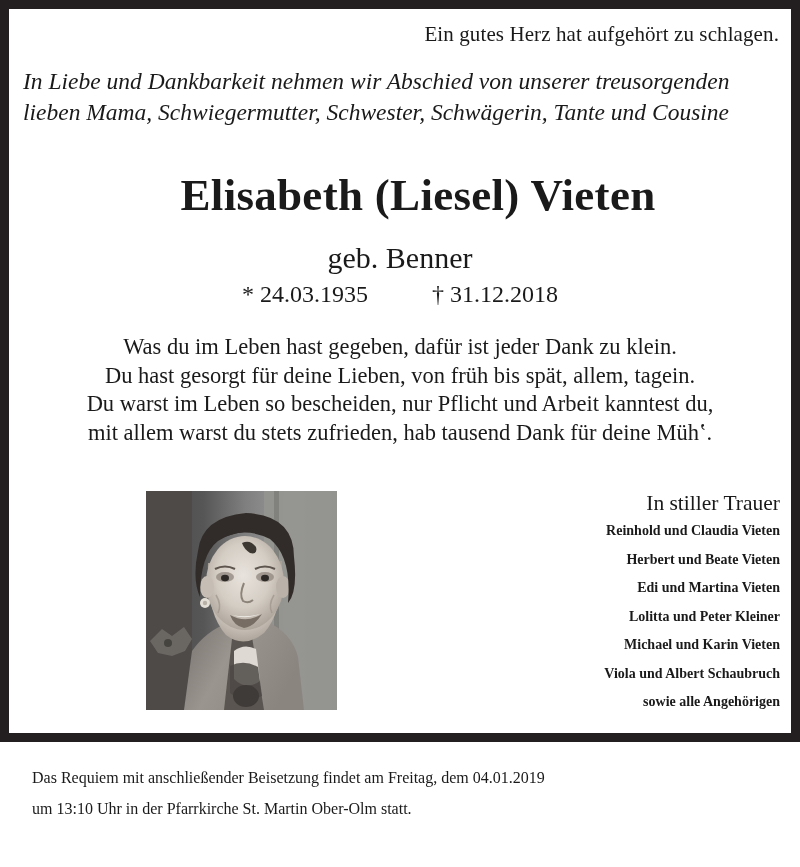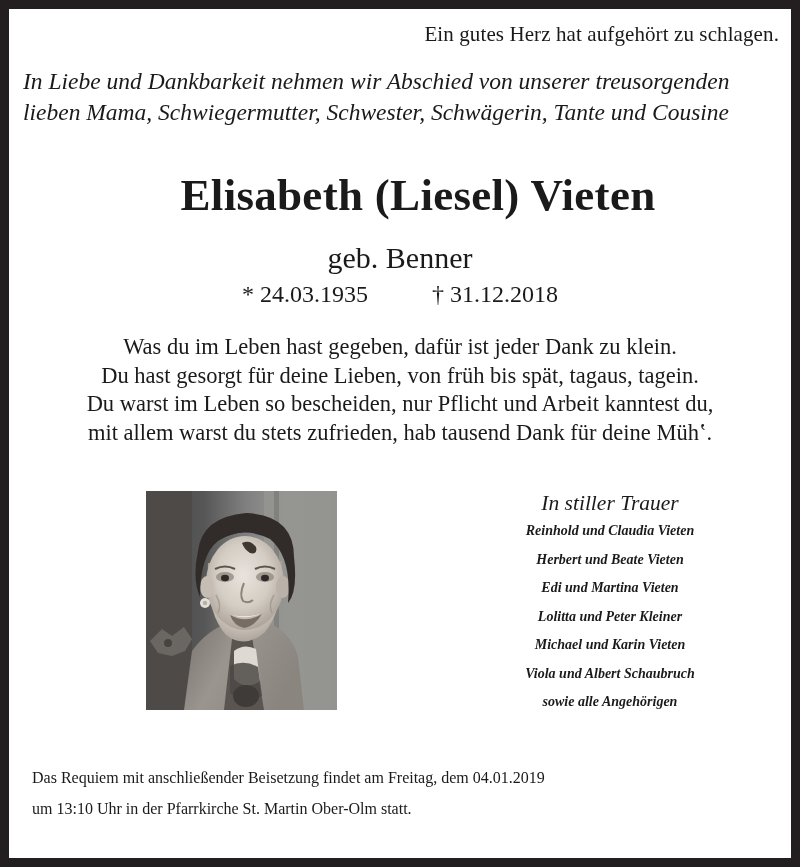--- a/index.html
+++ b/index.html
@@ -13,21 +13,21 @@
     font-family: "Liberation Serif", "DejaVu Serif", serif;
     color: #1a1a1a;
     overflow: hidden;
   }
 
   .notice-frame {
     position: absolute;
     left: 0;
     top: 0;
     width: 800px;
-    height: 867px;
+    height: 742px;
     box-sizing: border-box;
     border: 9px solid #231f20;
     background: #ffffff;
   }
   .notice-inner {
     position: absolute;
     left: 0;
     top: 0;
     right: 0;
     bottom: 0;
@@ -117,22 +117,21 @@
     display: block;
     width: 191px;
     height: 219px;
   }
 
   .mourners-block {
     position: absolute;
     left: 430px;
     top: 480px;
     width: 340px;
-    text-align: center;
-    font-style: italic;
+    text-align: right;
   }
   .mourners-heading {
     font-size: 21.5px;
     line-height: 27px;
     font-weight: normal;
   }
   .mourner-name {
     font-size: 14px;
     line-height: 28.5px;
     font-weight: bold;
@@ -172,21 +171,21 @@
         <span>*</span>
         <span>24.03.1935</span>
         <span class="date-gap"></span>
         <span>†</span>
         <span>31.12.2018</span>
       </div>
     </div>
 
     <div class="poem-block">
       <div class="poem-row">Was du im Leben hast gegeben, dafür ist jeder Dank zu klein.</div>
-      <div class="poem-row">Du hast gesorgt für deine Lieben, von früh bis spät, tagaus, tagein.</div>
+      <div class="poem-row">Du hast gesorgt für deine Lieben, von früh bis spät, allem, tagein.</div>
       <div class="poem-row">Du warst im Leben so bescheiden, nur Pflicht und Arbeit kanntest du,</div>
       <div class="poem-row">mit allem warst du stets zufrieden, hab tausend Dank für deine Mühʽ.</div>
     </div>
 
     <div class="portrait">
       <svg viewBox="0 0 191 219" preserveAspectRatio="none">
         <defs>
           <linearGradient id="bgWall" x1="0" y1="0" x2="1" y2="0">
             <stop offset="0%" stop-color="#4a4a4a"></stop>
             <stop offset="30%" stop-color="#565656"></stop>

